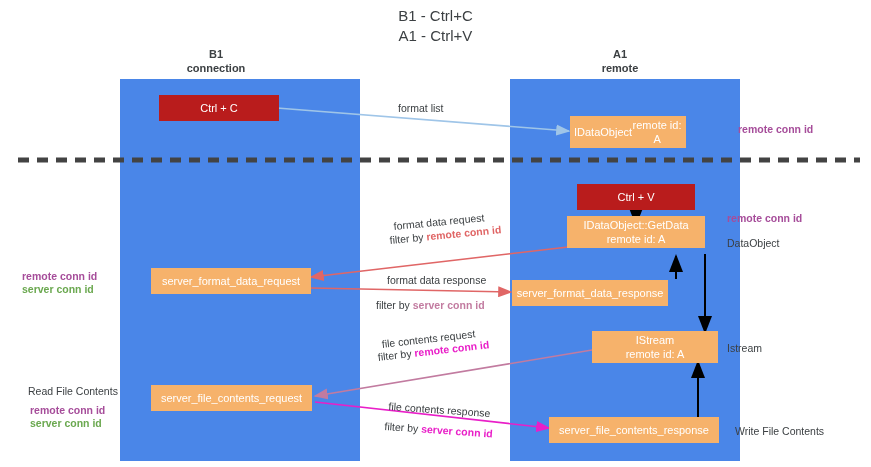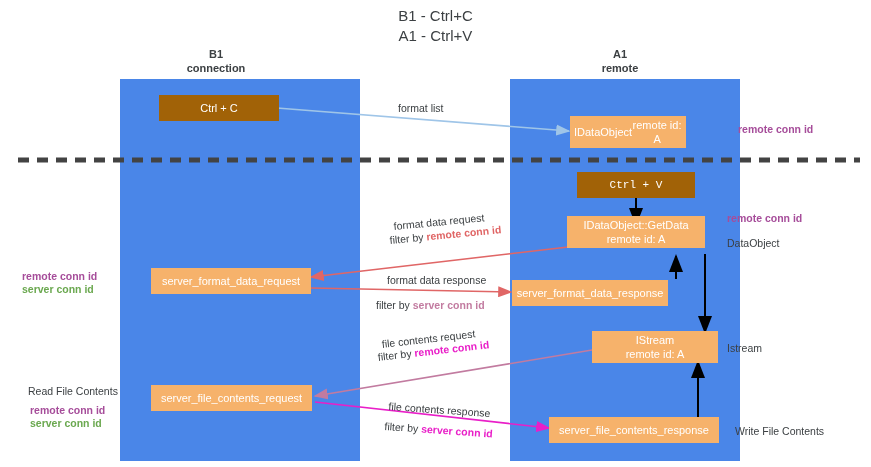--- a/index.html
+++ b/index.html
@@ -32,21 +32,21 @@
 
   
   .box{
     display:flex;align-items:center;justify-content:center;
     text-align:center;
     color:#ffffff;
     font-size:11px;line-height:14px;
     box-sizing:border-box;
     padding:2px 4px;
   }
-  .box.green{background:#a16207;}
+  .box.green{background:#b91c1c;}
   .box.orange{background:#f6b26b;}
   .box .l2{display:block;}
 
   
   .elabel{
     font-size:10.5px;line-height:14px;color:#3c4043;white-space:nowrap;
   }
   .elabel b{font-weight:bold;}
   .red{color:#e06666;}
   .magenta{color:#c27ba0;}
@@ -123,21 +123,21 @@
 
   <div class="abs box green" style="left:159px;top:95px;width:120px;height:26px;">
     <span>Ctrl + C</span>
   </div>
 
   <div class="abs box orange" style="left:570px;top:116px;width:116px;height:32px;flex-direction:row;">
     <span>IDataObject</span>
     <span class="l2">remote id: A</span>
   </div>
 
-  <div class="abs box green" style="left:577px;top:172px;width:118px;height:26px;font-family:Liberation Mono, monospace;">
+  <div class="abs box green" style="left:577px;top:184px;width:118px;height:26px;">
     <span>Ctrl + V</span>
   </div>
 
   <div class="abs box orange" style="left:567px;top:216px;width:138px;height:32px;flex-direction:column;">
     <span>IDataObject::GetData</span>
     <span class="l2">remote id: A</span>
   </div>
 
   <div class="abs box orange" style="left:151px;top:268px;width:160px;height:26px;">
     <span>server_format_data_request</span>

